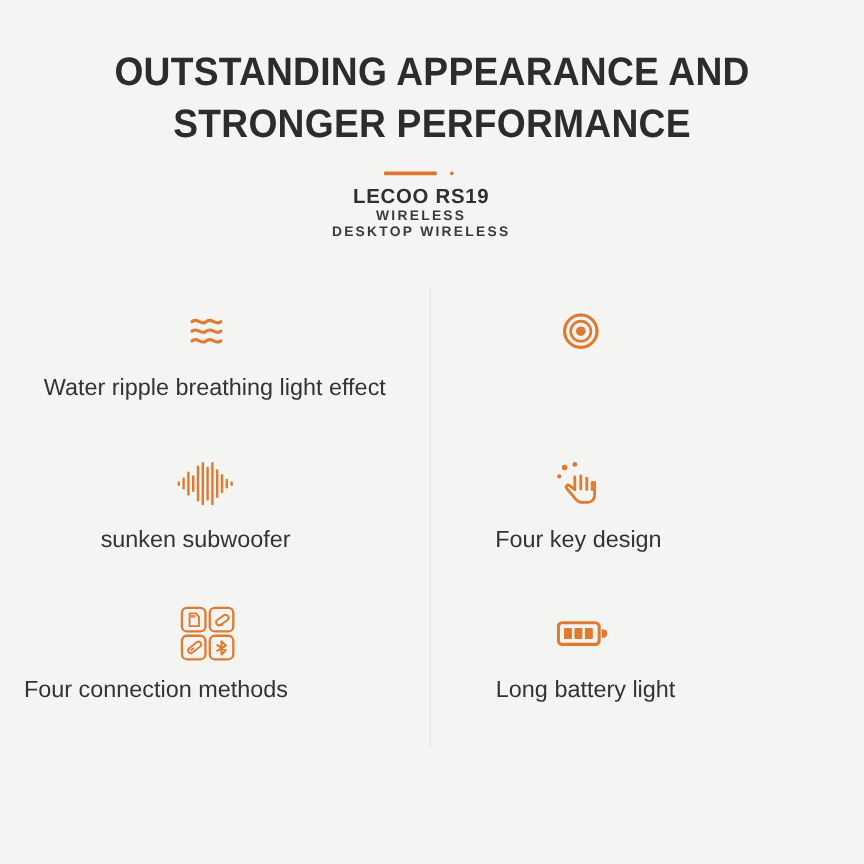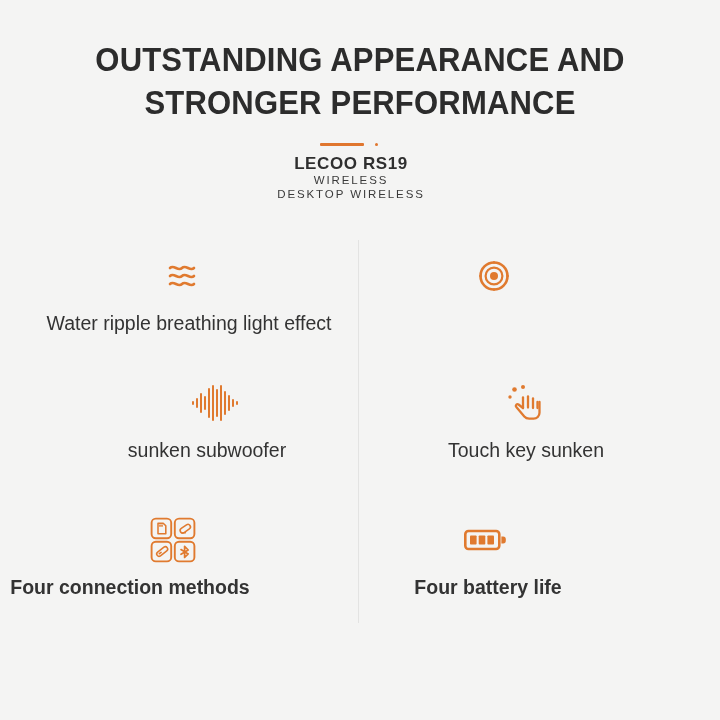--- a/index.html
+++ b/index.html
@@ -68,21 +68,21 @@
   }
   .brand-name {
     font-size: 17px;
     font-weight: bold;
     color: #2f2f2f;
     letter-spacing: 0.6px;
     line-height: 19px;
   }
   .brand-sub1, .brand-sub2 {
     font-size: 11.5px;
-    font-weight: normal;
+    font-weight: bold;
     color: #3a3a3a;
     letter-spacing: 1.9px;
     line-height: 14px;
   }
 
   
   .v-divider {
     position: absolute;
     left: 358px;
     top: 240px;
@@ -112,23 +112,23 @@
   }
   .cell .label {
     margin-top: 10px;
     font-size: 19.5px;
     color: #333333;
     line-height: 26px;
     white-space: nowrap;
   }
 
   
-  .row1 { top: 8px; padding-left: 10px; }
-  .row2 { top: 135px; padding-left: 44px; }
-  .row3 { top: 272px; font-weight: bold; }
+  .row1 { top: 8px; }
+  .row2 { top: 135px; }
+  .row3 { top: 260px; }
 
   
   .col-l { left: 0; }
   .col-r { left: 360px; }
 
   .c1 .icon-wrap { transform: translateX(-8px); }
   .c1 .label     { transform: translateX(-1px); }
   .c2 .icon-wrap { transform: translateX(-56px); }
   .c2 .label     { transform: translateX(-34px); }
   .c3 .icon-wrap { transform: translateX(-9px); }
@@ -224,21 +224,21 @@
         </g>
         <g fill="none" stroke="#e07a2f" stroke-width="2.3" stroke-linecap="round" stroke-linejoin="round">
           <path d="M17 14.5 v10.5"></path>
           <path d="M22 13.5 v11"></path>
           <path d="M27 15.5 v9.5"></path>
           <path d="M31.5 19 v6"></path>
           <path d="M17 25 l-4.5 -3.5 c-1.6 -1.2 -3.6 1 -2.2 2.6 l8 9.4 c1.2 1.4 3 2.2 4.9 2.2 h4.4 c3.3 0 5.9 -2.6 5.9 -5.9 V19"></path>
         </g>
       </svg>
     </div>
-    <div class="label">Touch key sunken</div>
+    <div class="label">Four key design</div>
   </div>
 
   <div class="cell row3 col-l c5">
     <div class="icon-wrap">
       <svg width="46" height="46" viewBox="0 0 46 46">
         <g fill="none" stroke="#e07a2f" stroke-width="1.9">
           <rect x="1.6" y="1.6" width="19.6" height="19.6" rx="4.2"></rect>
           <rect x="24.8" y="1.6" width="19.6" height="19.6" rx="4.2"></rect>
           <rect x="1.6" y="24.8" width="19.6" height="19.6" rx="4.2"></rect>
           <rect x="24.8" y="24.8" width="19.6" height="19.6" rx="4.2"></rect>
@@ -272,16 +272,16 @@
       <svg width="44" height="26" viewBox="0 0 44 26">
         <rect x="1.3" y="4" width="34" height="18" rx="3.2" fill="none" stroke="#e07a2f" stroke-width="2.6"></rect>
         <g fill="#e07a2f">
           <rect x="6" y="8.4" width="6.6" height="9.2" rx="0.8"></rect>
           <rect x="14.7" y="8.4" width="6.6" height="9.2" rx="0.8"></rect>
           <rect x="23.4" y="8.4" width="6.6" height="9.2" rx="0.8"></rect>
         </g>
         <path d="M37.4 9.6 h1.8 a2.6 2.6 0 0 1 2.6 2.6 v1.6 a2.6 2.6 0 0 1 -2.6 2.6 h-1.8 z" fill="#e07a2f"></path>
       </svg>
     </div>
-    <div class="label">Four battery life</div>
+    <div class="label">Long battery light</div>
   </div>
 
 </div>
 
 </body></html>

